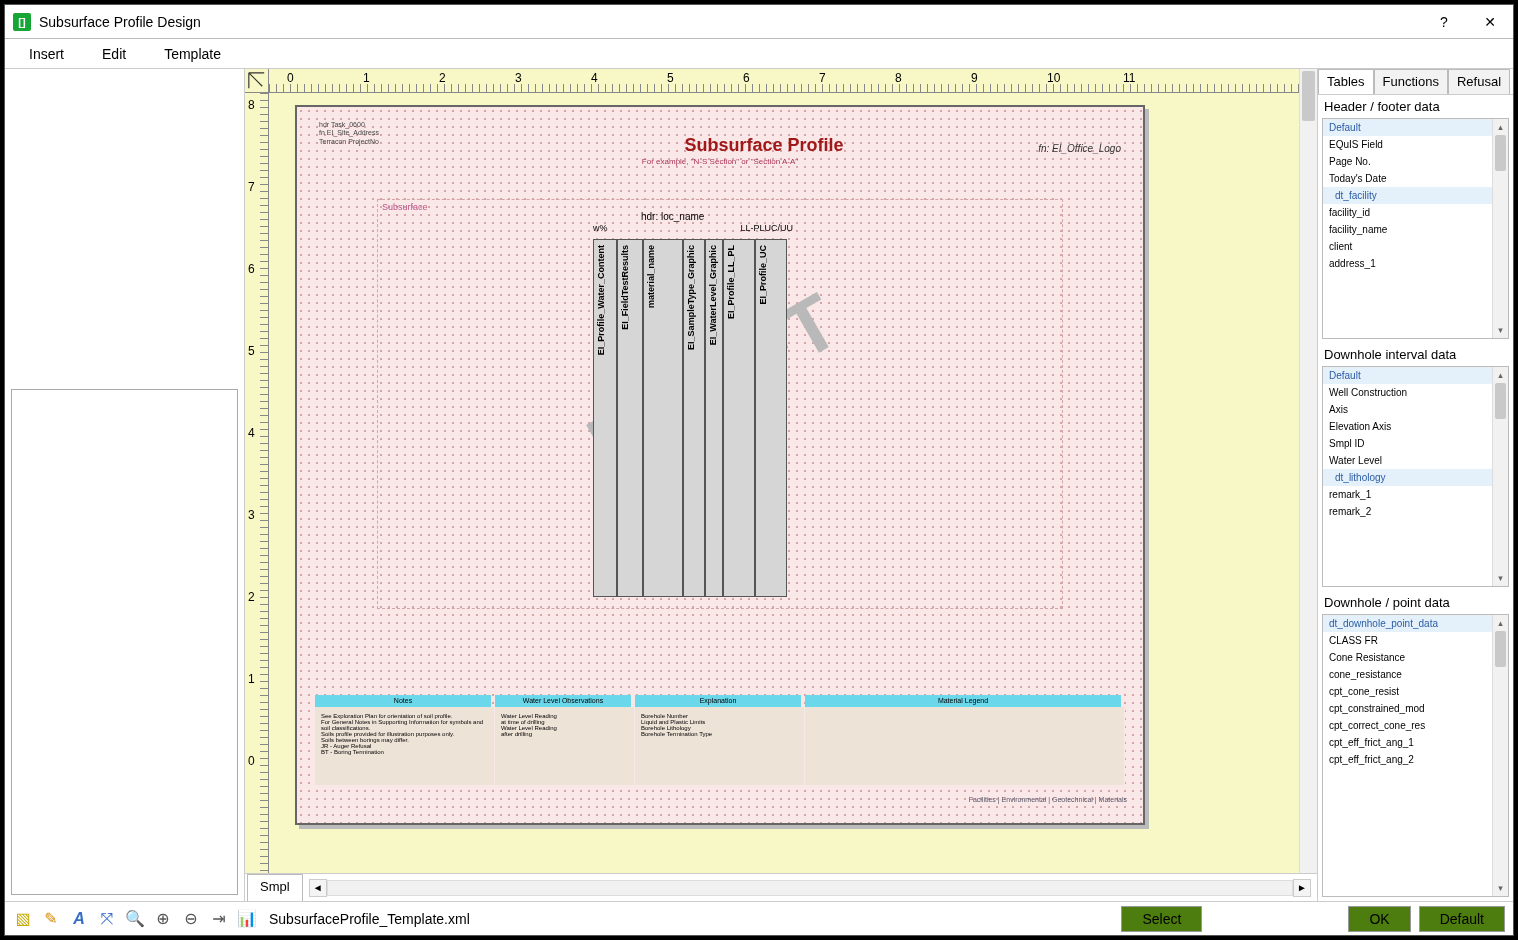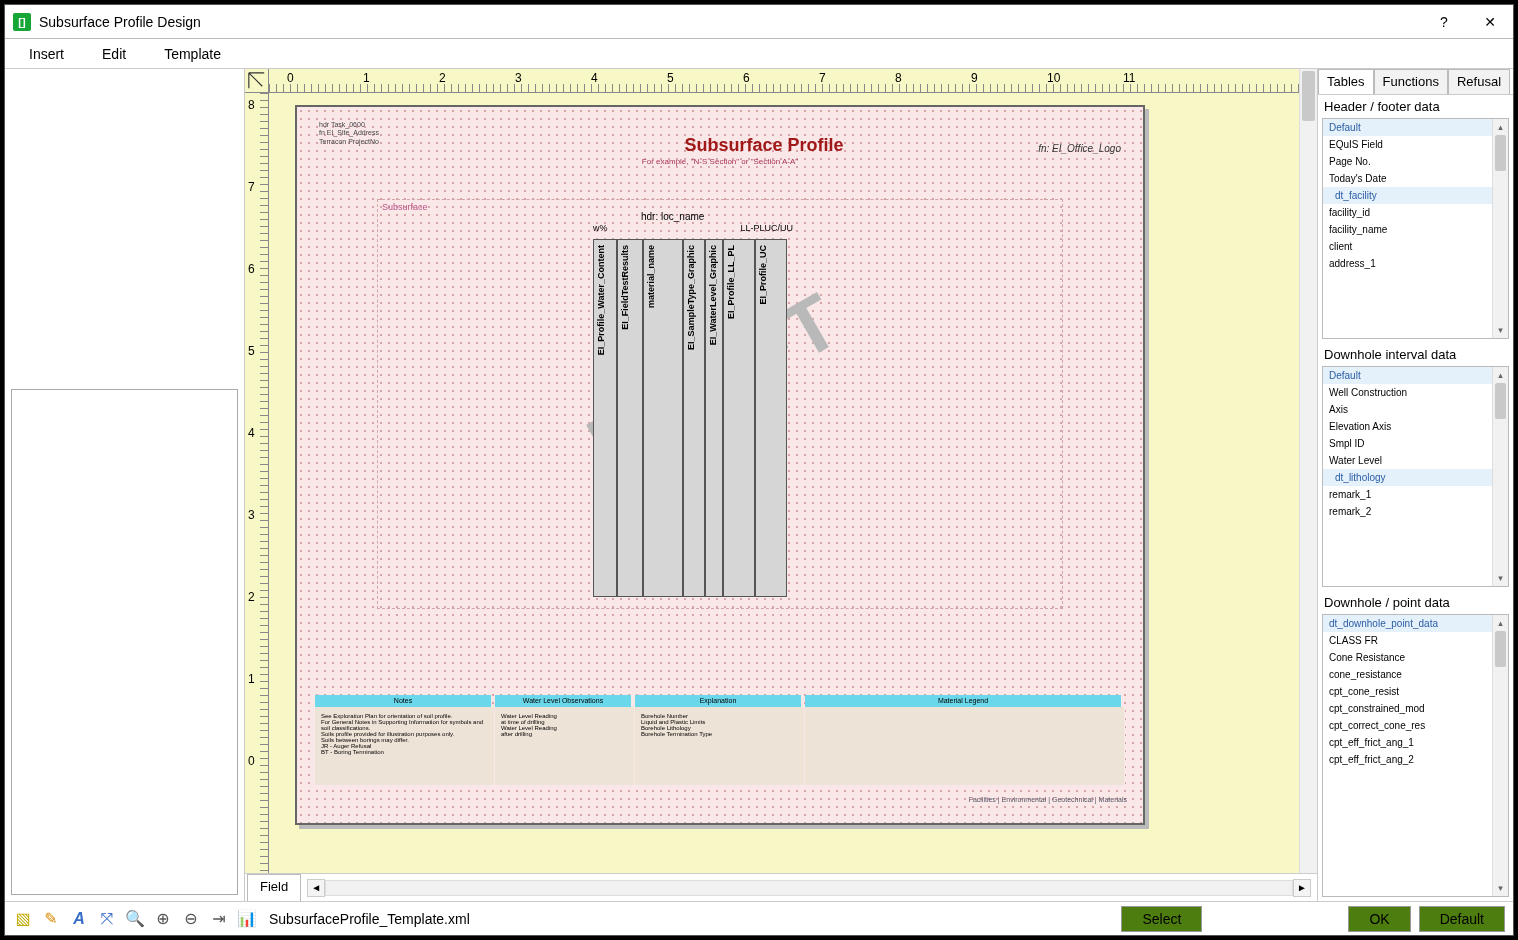--- a/index.html
+++ b/index.html
@@ -254,21 +254,21 @@
             </div>
           <div class="footerbreadcrumb">Facilities  |  Environmental  |  Geotechnical  |  Materials</div>
         </div>
 
         <div class="canvas-scroll-v">
           <div class="thumb"></div>
         </div>
       </div>
 
       <div class="canvasbottom">
-        <div class="modeltab">Field</div>
+        <div class="modeltab">Smpl</div>
         <div class="hscrollgap">
           <div class="arrow">◄</div>
           <div class="track"></div>
           <div class="arrow">►</div>
         </div>
       </div>
     </div>
 
     <div class="rightpanel">
       <div class="rtabs">

